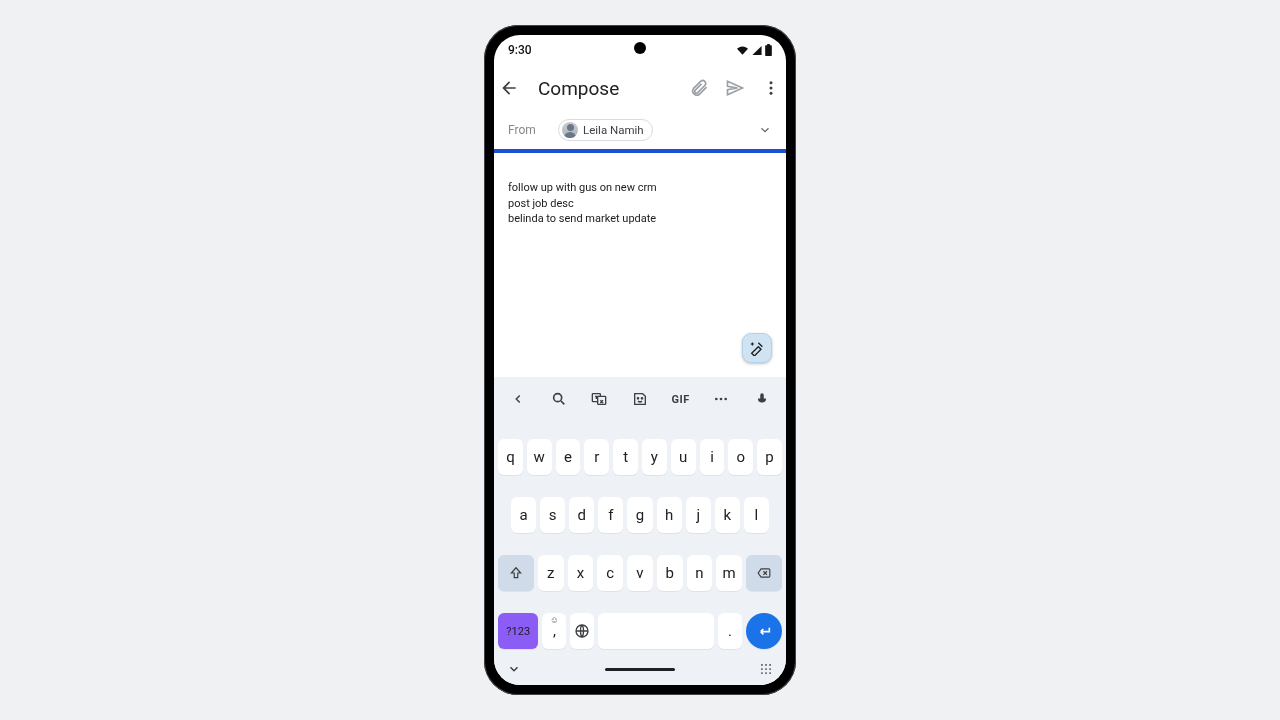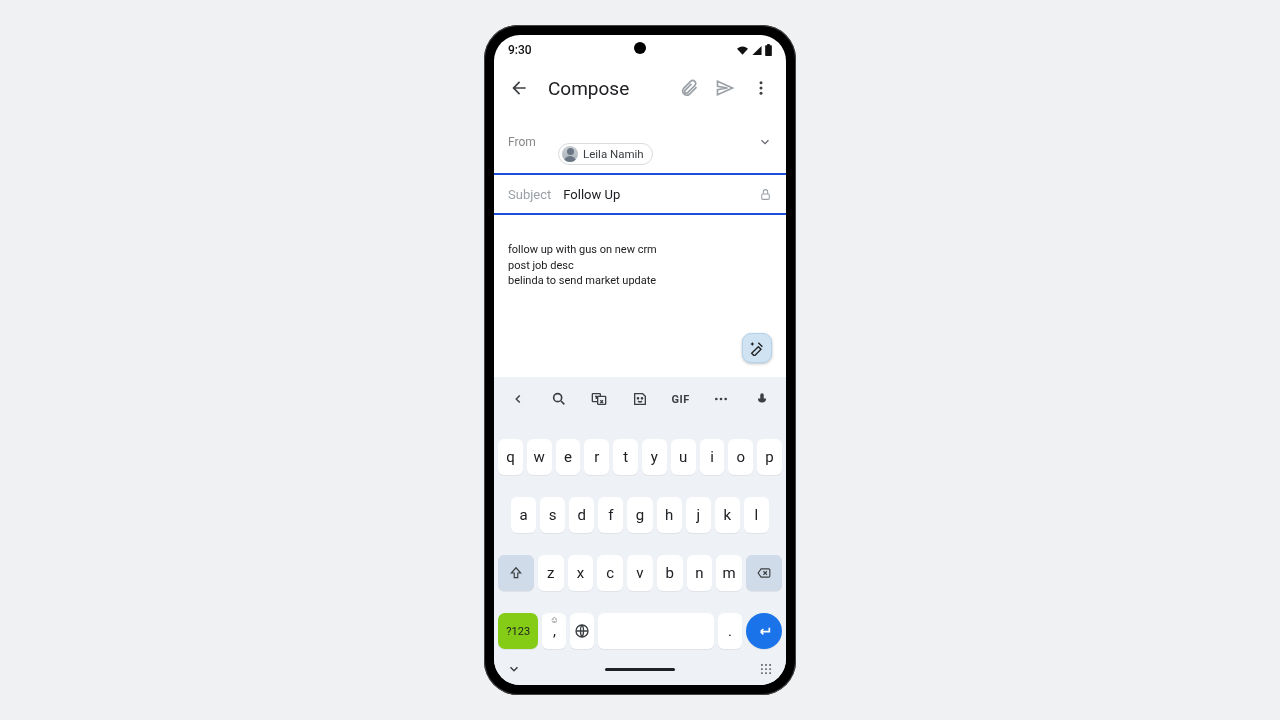--- a/index.html
+++ b/index.html
@@ -54,21 +54,21 @@
     font-weight: 500;
     color: #111;
   }
   .status-right { display: flex; align-items: center; gap: 2px; }
   .status-right svg { display: block; }
   
   .app-bar {
     height: 46px;
     display: flex;
     align-items: center;
-    padding: 0 10px;
+    padding: 0 0;
     gap: 6px;
   }
   .app-bar .spacer { flex: 1; }
   .icon-btn {
     width: 30px;
     height: 30px;
     display: flex;
     align-items: center;
     justify-content: center;
     border: none;
@@ -80,37 +80,36 @@
     font-size: 19px;
     font-weight: 400;
     color: #202124;
     margin-left: 8px;
   }
   
   .row {
     display: flex;
     align-items: center;
     padding: 8px 14px;
-    border-bottom: 2px solid #1d4ed8;
+    border-bottom: 4px solid #1d4ed8;
     min-height: 40px;
     font-size: 12px;
     color: #5f6368;
     gap: 8px;
   }
   .row-label { width: 42px; font-size: 12px; color: #888; }
   .chip {
     display: inline-flex;
     align-items: center;
     gap: 5px;
     border: 1px solid #dadce0;
     border-radius: 14px;
     padding: 2px 8px 2px 3px;
     font-size: 11.5px;
     color: #3c4043;
-    margin-top: 24px;
   }
   .chip .avatar {
     width: 16px;
     height: 16px;
     border-radius: 50%;
     background: #bcc5cd;
     display: flex;
     align-items: center;
     justify-content: center;
     font-size: 10px;
@@ -196,21 +195,21 @@
     background:#fff;
     border-radius:6px;
     display:flex;align-items:center;justify-content:center;
     font-size:15px;
     color:#202124;
     box-shadow: 0 1px 0 rgba(0,0,0,.06);
     cursor:pointer;
   }
   .key.shift, .key.bksp { flex:1.4; background:#cfdbe8; }
   .key.wide-space { flex:4; }
-  .key.sym { flex:1.4; font-size:11px; background:#84cc16;border-radius:7px;}
+  .key.sym { flex:1.4; font-size:11px; background:#8b5cf6;}
   .key.enter {
     flex:1.4;
     background:#1a73e8;
     color:#fff;
     border-radius:50%;
     width:36px;height:36px;
     flex:0 0 36px;
   }
   .key.comma {
     background:#fff;
@@ -295,29 +294,20 @@
         <span class="avatar person"></span>
         <span>Leila Namih</span>
       </span>
       <span class="flex"></span>
       <svg class="chevron" width="14" height="14" viewBox="0 0 24 24" fill="none" stroke="#5f6368" stroke-width="2">
           <path d="M6 9l6 6 6-6"></path>
         </svg>
     </div>
 
 
-    <div class="row">
-      <span class="subject-label">Subject</span>
-      <span class="subject-input">Follow Up</span>
-      <span class="flex"></span>
-      <svg width="13" height="13" viewBox="0 0 24 24" fill="none" stroke="#9aa0a6" stroke-width="2">
-          <rect x="5" y="11" width="14" height="10" rx="2"></rect>
-          <path d="M8 11V7a4 4 0 0 1 8 0v4"></path>
-        </svg>
-    </div>
 
     <div class="body-area">
       <span>follow up with gus on new crm
 post job desc
 belinda to send market update</span>
       <button class="fab">
         <svg width="16" height="16" viewBox="0 0 24 24" fill="none" stroke="#1f1f1f" stroke-width="2">
             <path d="M14 4l6 6M4 20l10-10 4 4L8 24z"></path>
             <path d="M5 3l1 2 2 1-2 1-1 2-1-2-2-1 2-1z" fill="#1f1f1f" stroke="none"></path>
           </svg>

